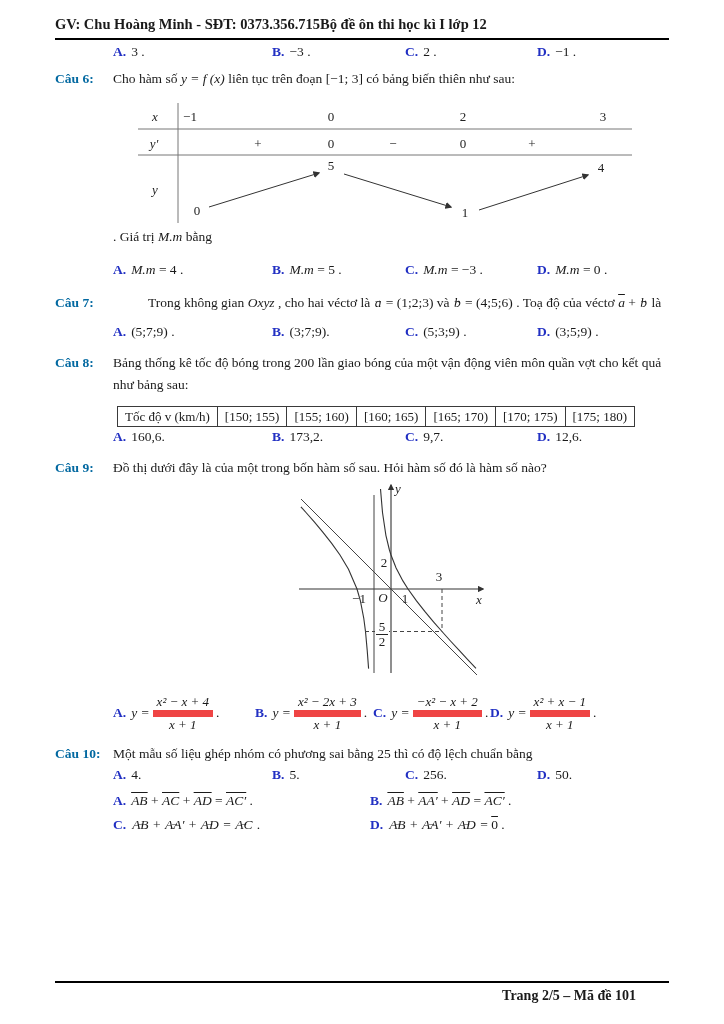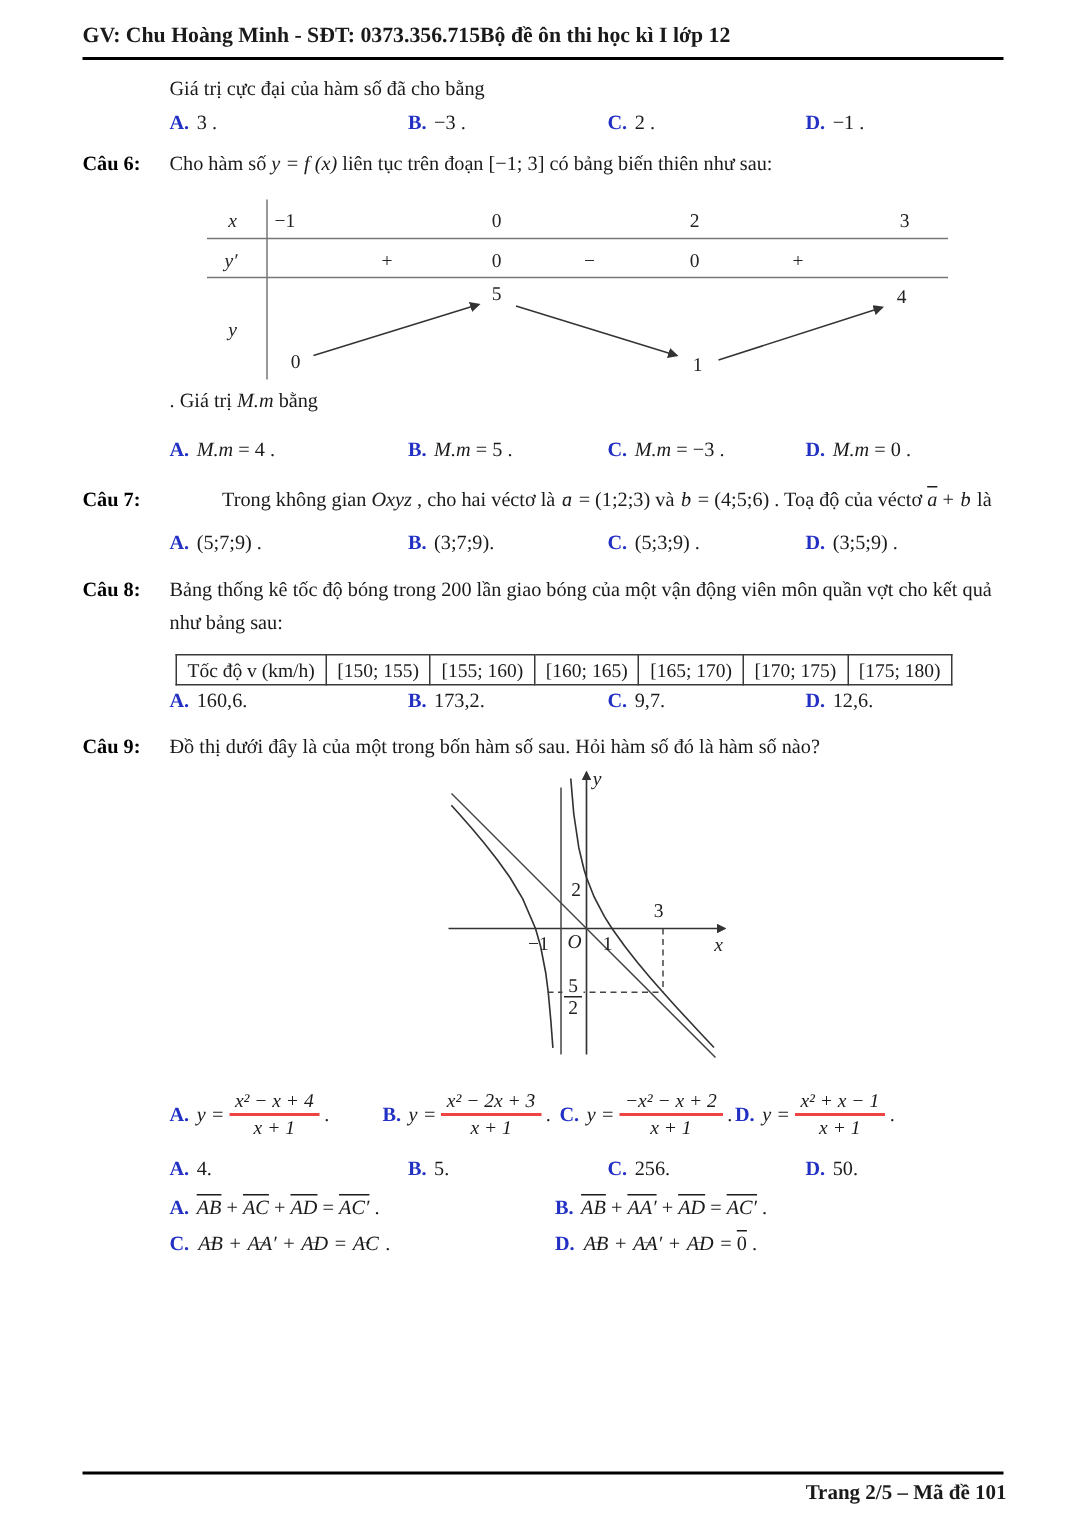--- a/index.html
+++ b/index.html
@@ -4,64 +4,63 @@
 <style>
   html,body{margin:0;padding:0;background:#ffffff;}
   .page{position:relative;width:724px;height:1024px;background:#fff;overflow:hidden;
         font-family:"Liberation Serif","DejaVu Serif",serif;font-size:13.5px;color:#1a1a1a;}
   
   .hdr{display:flex;padding:16px 55px 0 55px;
        font-weight:bold;font-size:14.5px;}
   .hrule{height:2px;background:#000;margin:5px 55px 0 55px;}
   
   .q{display:flex;margin:0 45px 0 55px;line-height:22px;}
-  .qlabel{width:58px;flex-shrink:0;font-weight:bold;color:#000000;}
+  .qlabel{width:58px;flex-shrink:0;font-weight:bold;color:#0369a1;}
   .qtext{width:566px;}
   .cont{margin-left:113px;margin-right:45px;line-height:22px;}
   .optrow{display:flex;margin-left:113px;line-height:20px;}
   .opt{display:flex;align-items:center;}
   .w1{width:159px;} .w2{width:133px;} .w3{width:132px;}
   .f1{width:142px;} .f2{width:118px;} .f3{width:117px;}
   .v1{width:257px;}
   .ol{font-weight:bold;color:#2230c3;margin-right:5px;flex-shrink:0;}
   
   .seg-i{font-style:italic;}
   .seg-bar{text-decoration:overline;}
   .seg-ibar{font-style:italic;text-decoration:overline;}
   .seg-iarrow{font-style:italic;position:relative;margin:0 1px;}
   .arr{position:absolute;left:50%;top:-0.62em;transform:translateX(-50%);
        font-size:9px;font-style:normal;}
   
   .frac{display:inline-block;text-align:center;vertical-align:middle;
         font-style:italic;line-height:1.2;margin:0 3px;font-size:13px;}
-  .fn{display:block;border-bottom:2px solid #ef4444;padding:0 4px;}
+  .fn{display:block;border-bottom:7px solid #ef4444;padding:0 4px;}
   .fd{display:block;}
   .fopt{display:flex;align-items:center;height:52px;}
   
   table.stats{border-collapse:collapse;margin:10px 4px 0 117px;font-size:13px;}
   table.stats td{border:1px solid #3a3a3a;text-align:center;padding:0 7px;height:19px;}
   
   svg text{font-family:"Liberation Serif","DejaVu Serif",serif;font-size:13px;fill:#222;}
   .it{font-style:italic;}
   
   .frule{position:absolute;left:55px;right:55px;top:981px;height:1.5px;background:#000;}
-  .pageno{position:absolute;top:988px;right:53px;font-weight:bold;font-size:14px;}
+  .pageno{position:absolute;top:988px;right:88px;font-weight:bold;font-size:14px;}
 </style>
 </head>
 <body>
 
 <div class="page">
 
   <div class="hdr">
     <span>GV: Chu Hoàng Minh - SĐT: 0373.356.715</span>
     <span>Bộ đề ôn thi học kì I lớp 12</span>
   </div>
   <div class="hrule"></div>
 
-  <div class="cont" style="margin-top:8px;">Giá trị cực đại của hàm số đã cho bằng</div>
   <div class="optrow" style="margin-top:2px;">
     <span class="opt w1">
         <b class="ol">A.</b>
         <span>3 .</span>
       </span>
     <span class="opt w2">
         <b class="ol">B.</b>
         <span>−3 .</span>
       </span>
     <span class="opt w3">
@@ -273,20 +272,24 @@
       <b class="ol">D.</b>
       <span class="seg-i">y =</span>
       <span class="frac">
           <span class="fn">x² + x − 1</span>
           <span class="fd">x + 1</span>
         </span>
       <span>.</span>
     </span>
   </div>
 
+  <div class="q" style="margin-top:4px;">
+    <span class="qlabel">Câu 10:</span>
+    <span class="qtext">Một mẫu số liệu ghép nhóm có phương sai bằng 25 thì có độ lệch chuẩn bằng</span>
+  </div>
   <div class="optrow">
     <span class="opt w1">
         <b class="ol">A.</b>
         <span>4.</span>
       </span>
     <span class="opt w2">
         <b class="ol">B.</b>
         <span>5.</span>
       </span>
     <span class="opt w3">

